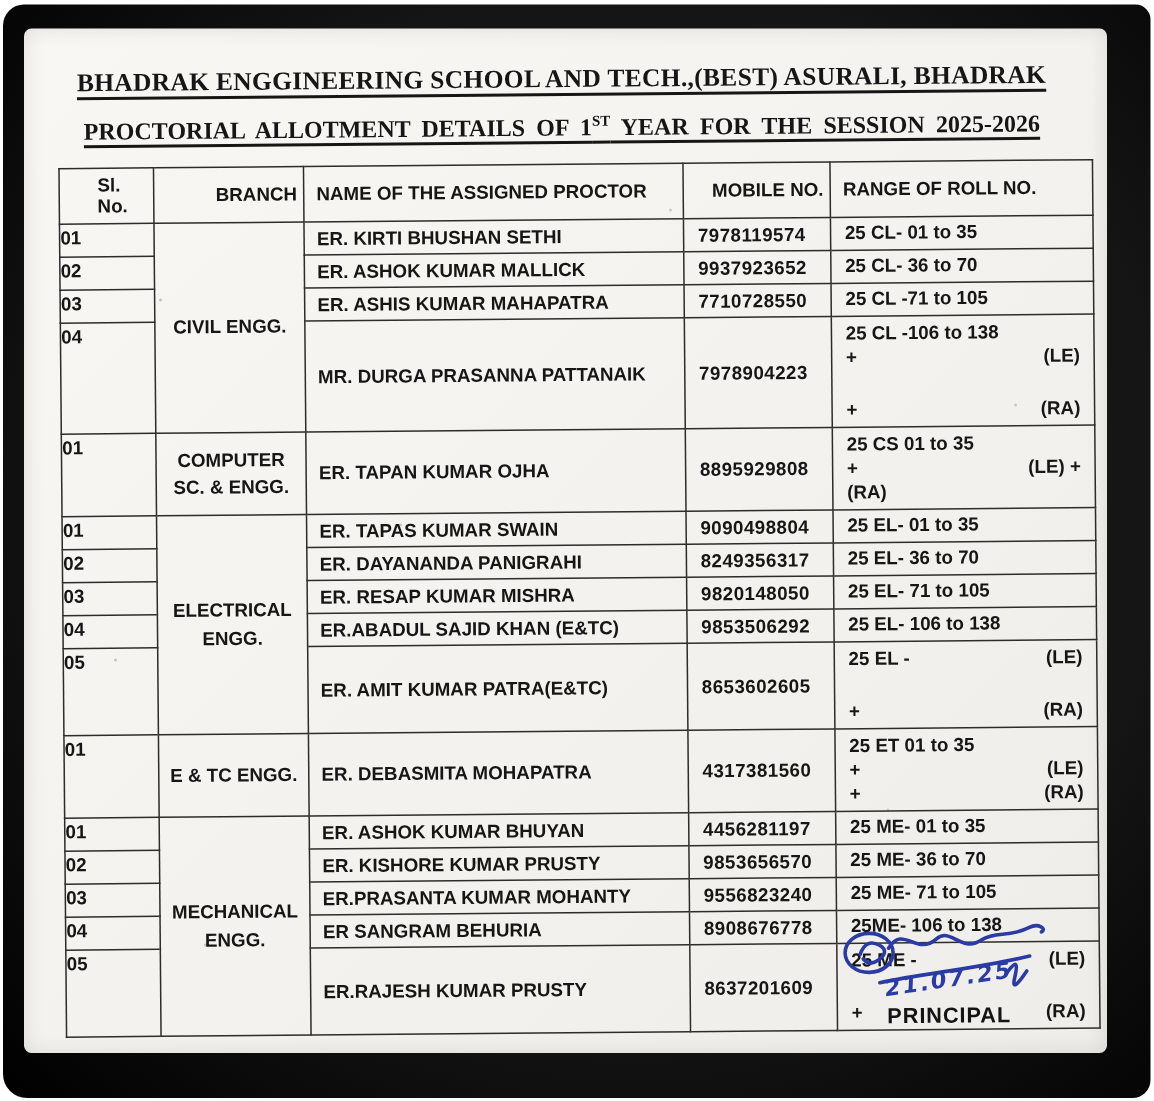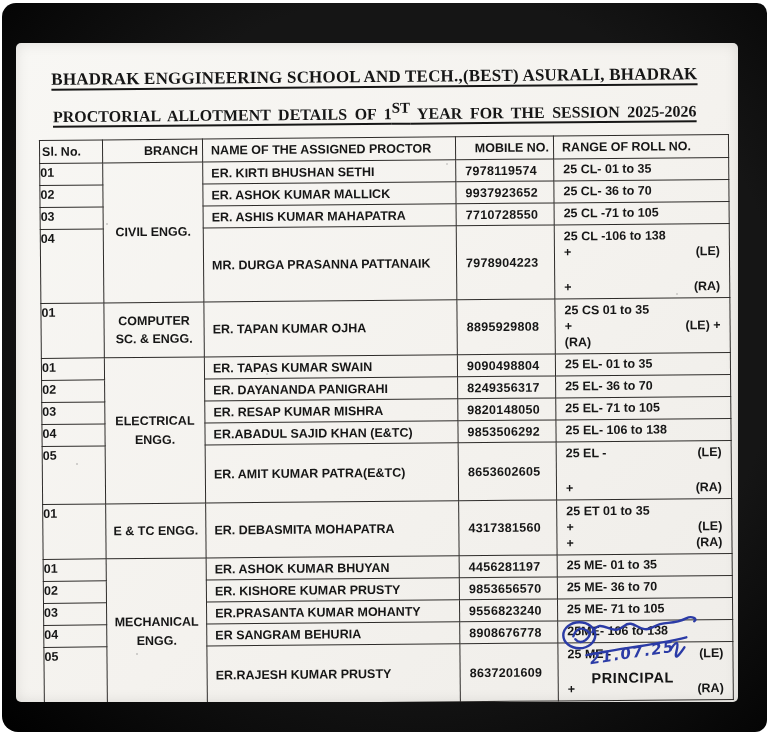--- a/index.html
+++ b/index.html
@@ -16,21 +16,20 @@
     background:radial-gradient(ellipse at 55% 45%, #151515 60%, #000 100%);
     border-radius:14px 10px 12px 16px;
   }
   
   .page {
     position:absolute; left:14px; top:16px; right:29px; bottom:30px;
     background:linear-gradient(135deg,#f8f7f4 0%, #f4f2ee 55%, #efede9 100%);
     border-radius:5px;
     box-shadow: inset 0 0 14px rgba(0,0,0,0.10);
     overflow:hidden;
-    margin-top:24px;
   }
   .content {
     position:absolute; inset:0;
     transform:rotate(-0.5deg);
     color:#161616;
   }
   .specks { position:absolute; left:0; top:0; width:2px; height:2px; border-radius:50%;
     background:rgba(70,70,70,.35);
     box-shadow: 90px 180px 0 rgba(80,80,80,.3), 250px 330px 0 rgba(80,80,80,.28),
       60px 420px 0 rgba(80,80,80,.3), 660px 250px 0 rgba(80,80,80,.25),
@@ -40,41 +39,41 @@
 
   .titles { text-align:center; margin-top:24px; font-family:"Liberation Serif", serif; font-weight:bold; }
   .doc-title {
     font-size:17px; letter-spacing:.2px;
     text-decoration:underline; text-underline-offset:4px; text-decoration-thickness:1.6px;
   }
   .doc-subtitle {
     margin-top:13px; font-size:16px; word-spacing:3.5px;
     text-decoration:underline; text-underline-offset:4px; text-decoration-thickness:1.6px;
   }
-  .doc-subtitle sup { font-size:15px; }
+  .doc-subtitle sup { font-size:10px; }
 
   table.allotment {
     border-collapse:collapse;
     margin:14px 0 0 25px;
     width:689px;
     table-layout:fixed;
     font-size:12.5px; font-weight:bold;
   }
   .allotment col.w-sl     { width:63px; }
   .allotment col.w-branch { width:100px; }
   .allotment col.w-name   { width:253px; }
   .allotment col.w-mobile { width:98px; }
   .allotment col.w-range  { width:175px; }
   .allotment th, .allotment td {
     border:1.4px solid #2e2c2a;
   }
   .allotment th {
     padding:4px 4px; font-size:12.5px; text-align:right;
   }
-  .allotment th.h-sl { text-align:left; padding-left:2px; }
+  .allotment th.h-sl { text-align:left; padding-left:25px; }
   .allotment th.h-name { text-align:left; padding-left:8px; }
   .allotment td { height:21px; }
   .c-sl { text-align:left; vertical-align:top; padding-top:2px; }
   .c-branch { text-align:center; vertical-align:middle; padding:2px 4px; line-height:1.5; }
   .c-name { text-align:left; vertical-align:middle; padding:2px 4px 2px 8px; }
   .c-mobile { text-align:left; vertical-align:middle; padding:2px 4px 2px 9px; letter-spacing:.3px; }
   .c-range { vertical-align:top; padding:2px 9px 3px 9px; }
   .range-line { display:flex; justify-content:space-between; line-height:16px; min-height:16px; }
   .range-line.gap { min-height:19px; }
   tr.tall td { height:auto; }

